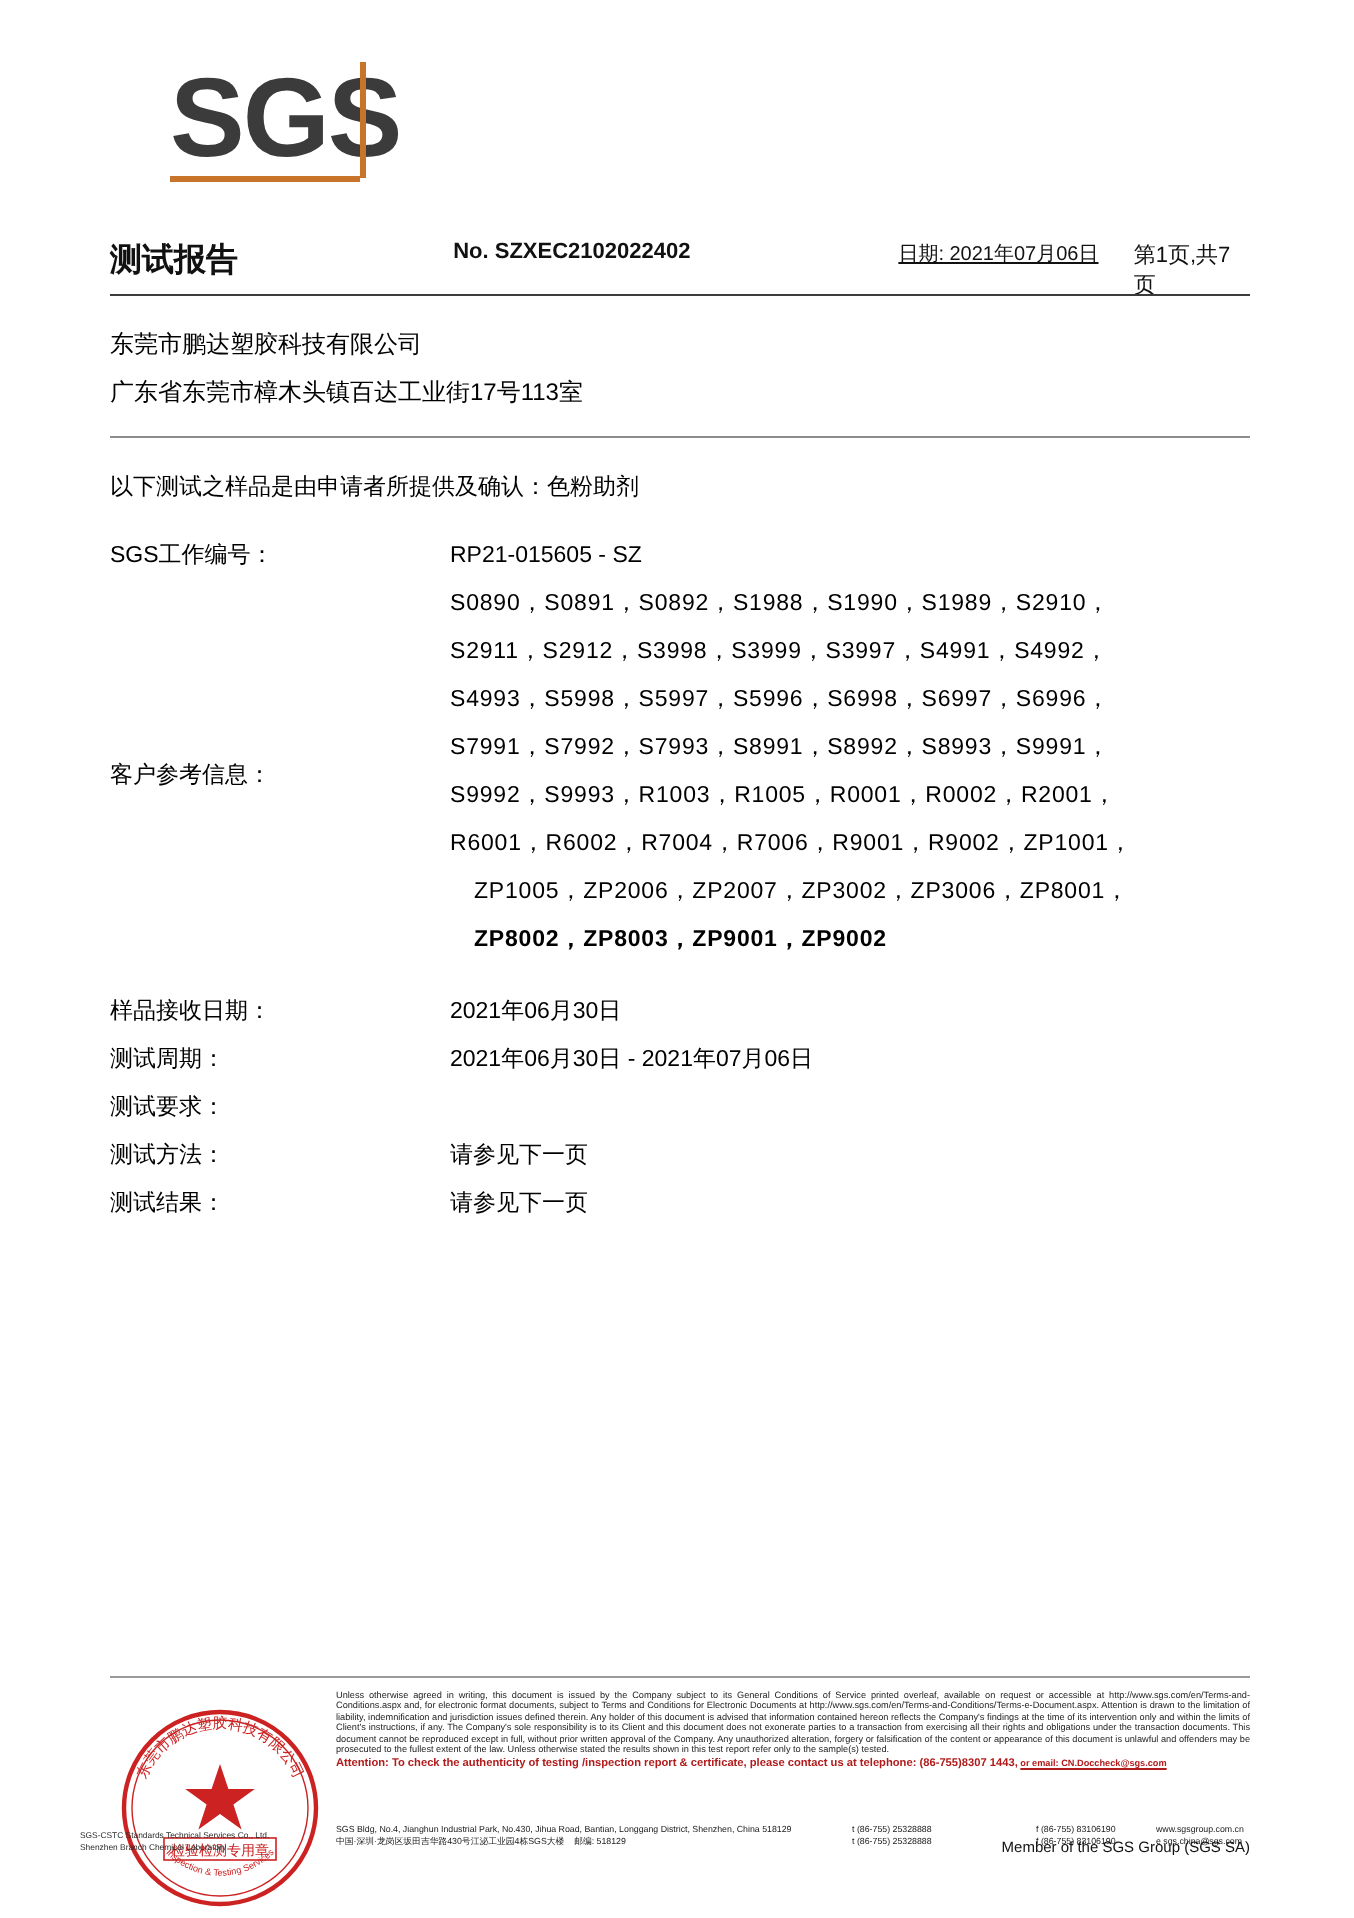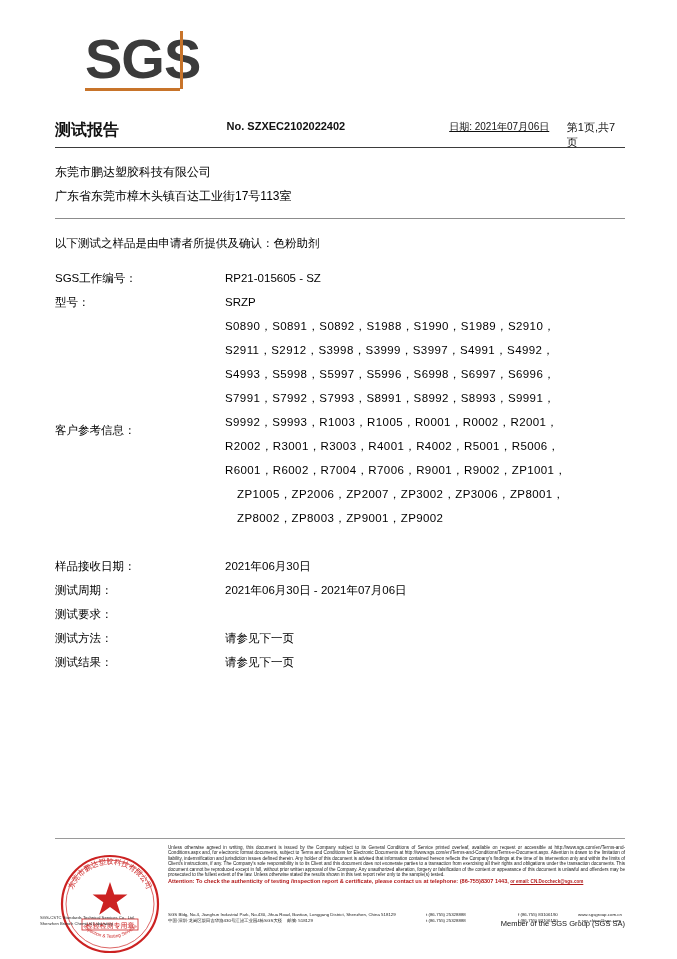--- a/index.html
+++ b/index.html
@@ -126,21 +126,21 @@
     line-height: 17px;
   }
   .fvalue {
     flex: 1;
     line-height: 17px;
   }
   .fvalue .refline {
     margin-bottom: 7px;
     letter-spacing: 0.4px;
   }
-  .fvalue .refline:last-child { margin-bottom: 16px; }
+  .fvalue .refline:last-child { margin-bottom: 4px; font-weight: bold; }
   .indent-1 { padding-left: 12px; }
   .conclusion {
     line-height: 19px;
     text-align: justify;
   }
 
   
   .footer-rule {
     position: absolute;
     left: 55px; top: 838px;
@@ -231,34 +231,29 @@
 
   <div class="sample-line">以下测试之样品是由申请者所提供及确认：色粉助剂</div>
 
   <div class="fields">
 
     <div class="frow">
       <div class="flabel">SGS工作编号：</div>
       <div class="fvalue">RP21-015605 - SZ</div>
     </div>
 
-    <div class="frow">
-      <div class="flabel">型号：</div>
-      <div class="fvalue">SRZP</div>
-    </div>
 
     <div class="frow">
       <div class="flabel">客户参考信息：</div>
       <div class="fvalue">
         <div class="refline">S0890，S0891，S0892，S1988，S1990，S1989，S2910，</div>
         <div class="refline">S2911，S2912，S3998，S3999，S3997，S4991，S4992，</div>
         <div class="refline">S4993，S5998，S5997，S5996，S6998，S6997，S6996，</div>
         <div class="refline">S7991，S7992，S7993，S8991，S8992，S8993，S9991，</div>
         <div class="refline">S9992，S9993，R1003，R1005，R0001，R0002，R2001，</div>
-        <div class="refline">R2002，R3001，R3003，R4001，R4002，R5001，R5006，</div>
         <div class="refline">R6001，R6002，R7004，R7006，R9001，R9002，ZP1001，</div>
         <div class="refline indent-1">ZP1005，ZP2006，ZP2007，ZP3002，ZP3006，ZP8001，</div>
         <div class="refline indent-1">ZP8002，ZP8003，ZP9001，ZP9002</div>
       </div>
     </div>
 
     <div style="height:8px"></div>
 
     <div class="frow">
       <div class="flabel">样品接收日期：</div>

